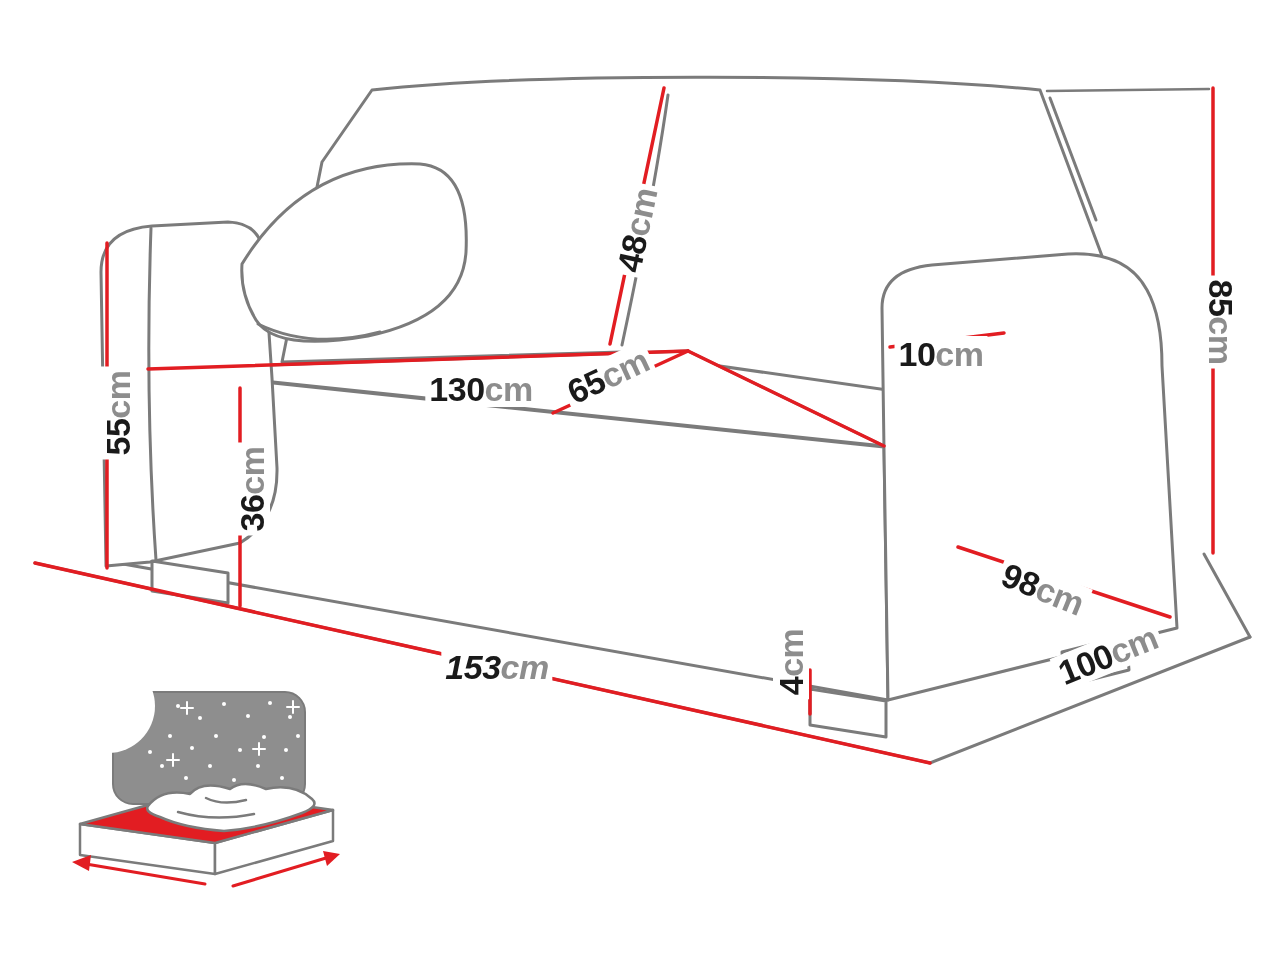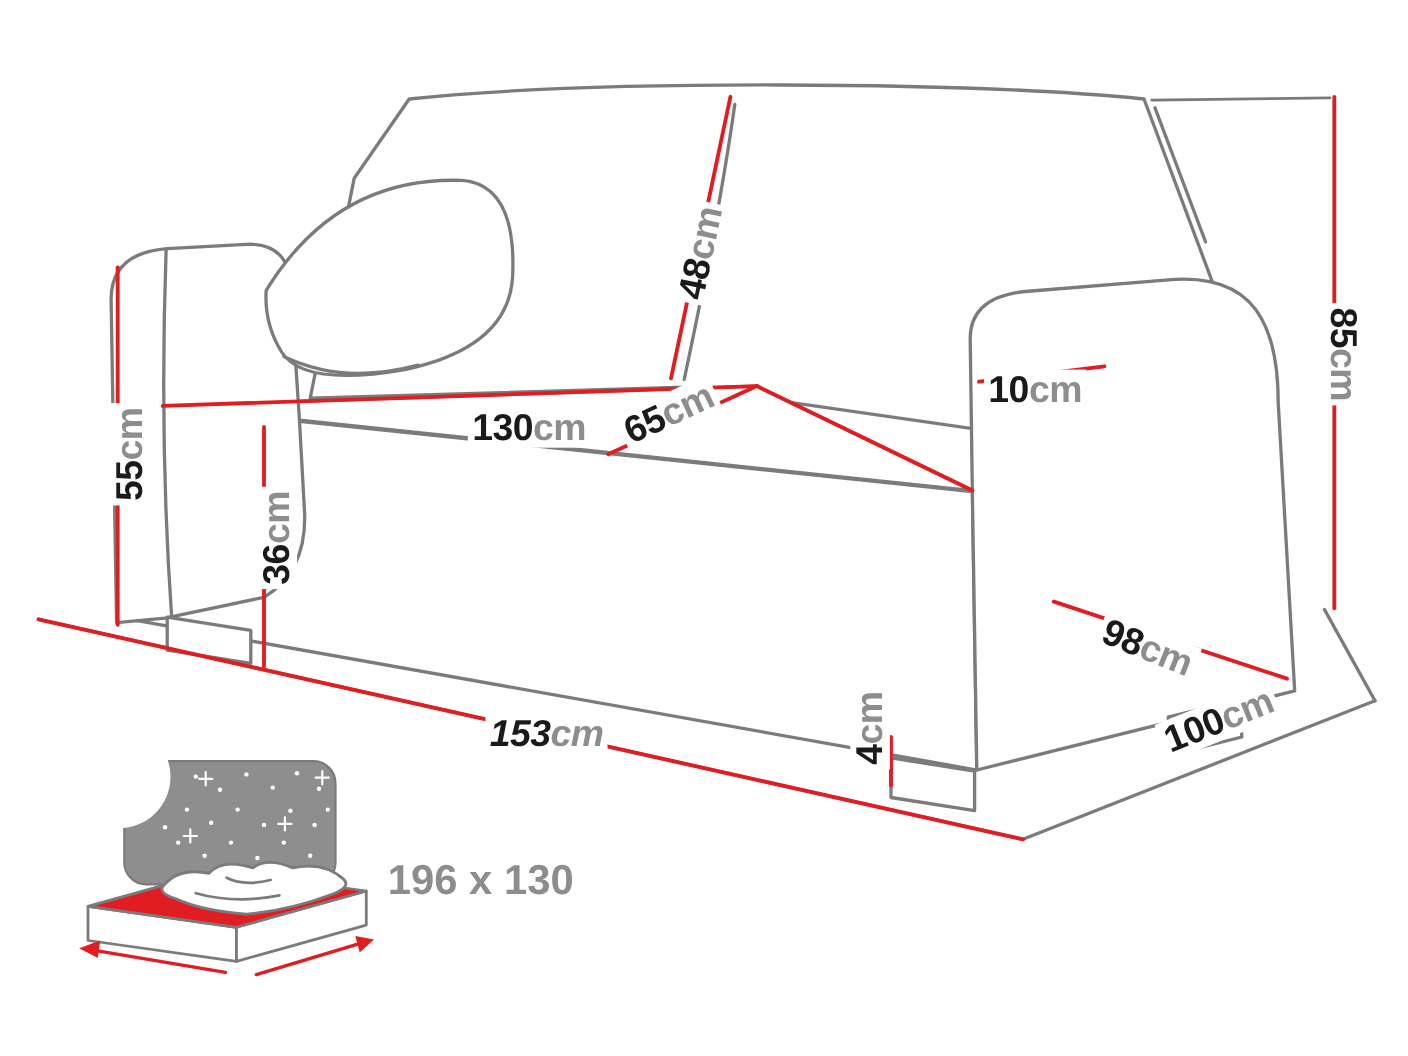--- a/index.html
+++ b/index.html
@@ -136,15 +136,14 @@
   <div class="dim" style="left:791px;top:662px;--rot:-90deg;">
     <span class="num">4</span><span class="unit">cm</span>
   </div>
   <div class="dim" style="left:1043px;top:589px;--rot:22deg;">
     <span class="num">98</span><span class="unit">cm</span>
   </div>
   <div class="dim" style="left:1108px;top:655px;--rot:-22deg;">
     <span class="num">100</span><span class="unit">cm</span>
   </div>
 
-  <div class="sleep-label" style="left:437px;top:801px;">196 x 130</div>
 
 </div>
 
 </body></html>

